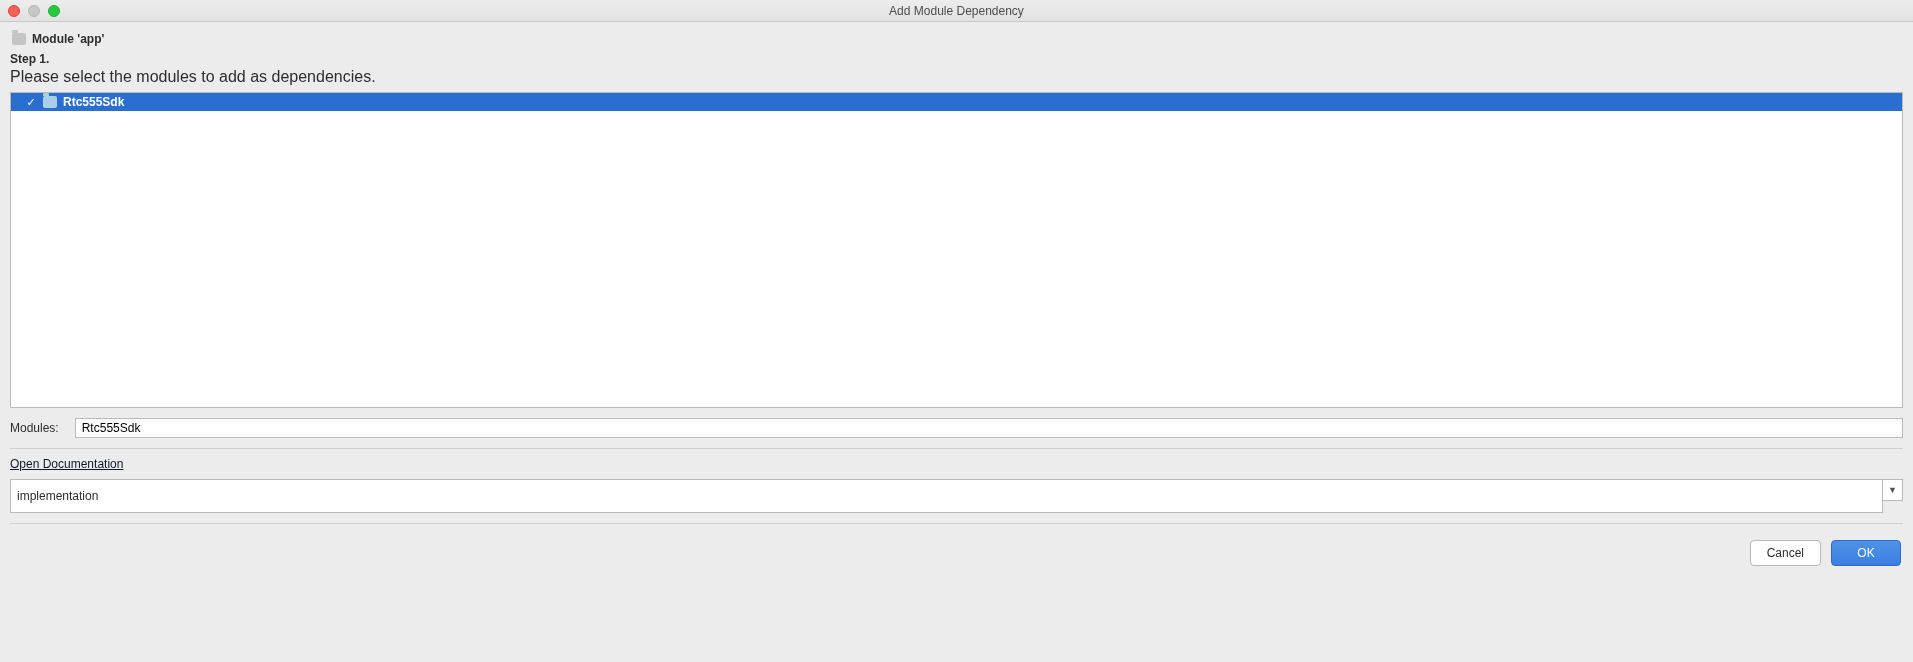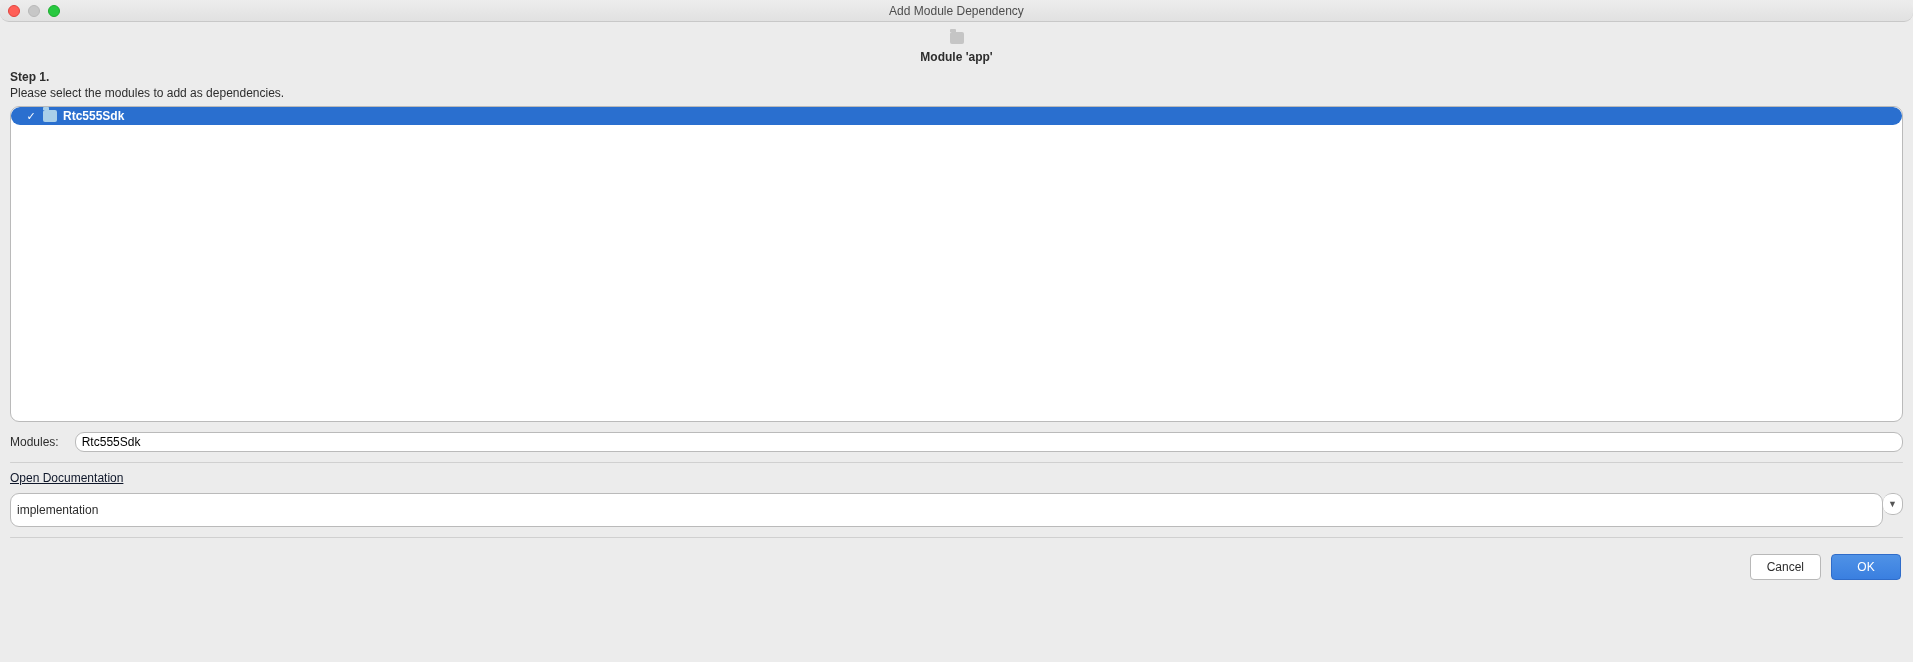--- a/index.html
+++ b/index.html
@@ -1,19 +1,18 @@
 <!DOCTYPE html>
 <html><head>
 <meta charset="utf-8">
 <style>
 * {
   box-sizing: border-box;
   margin: 0;
   padding: 0;
-  border-radius: 9px;
 }
 body {
   font-family: -apple-system, "Helvetica Neue", Arial, sans-serif;
   font-size: 12px;
   background: #ececec;
   color: #2d2d2d;
   width: 1913px;
   height: 662px;
   overflow: hidden;
 }
@@ -47,21 +46,20 @@
   pointer-events: none;
 }
 .content {
   padding: 8px 10px 0 10px;
 }
 .breadcrumb {
   display: flex;
   align-items: center;
   gap: 6px;
   padding: 2px 2px 6px 2px;
-  flex-direction: column;
 }
 .folder-icon {
   width: 14px;
   height: 12px;
   background: #c5c5c5;
   border-radius: 2px;
   position: relative;
   display: inline-block;
 }
 .folder-icon::before {
@@ -83,21 +81,21 @@
 .breadcrumb-label {
   font-weight: bold;
   font-size: 12px;
 }
 .step-title {
   font-weight: bold;
   font-size: 12px;
   margin-bottom: 2px;
 }
 .step-desc {
-  font-size: 12px;
+  font-size: 16px;
   margin-bottom: 6px;
 }
 .module-list {
   background: #fff;
   border: 1px solid #bababa;
   height: 316px;
   overflow: auto;
 }
 .module-item {
   display: flex;

